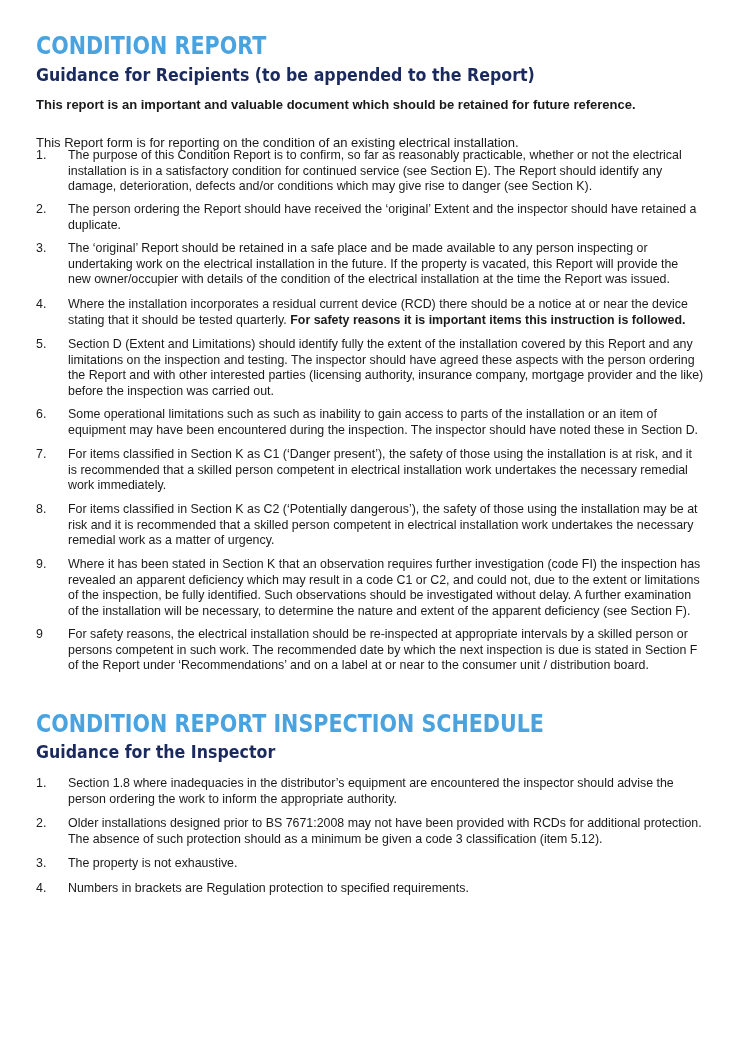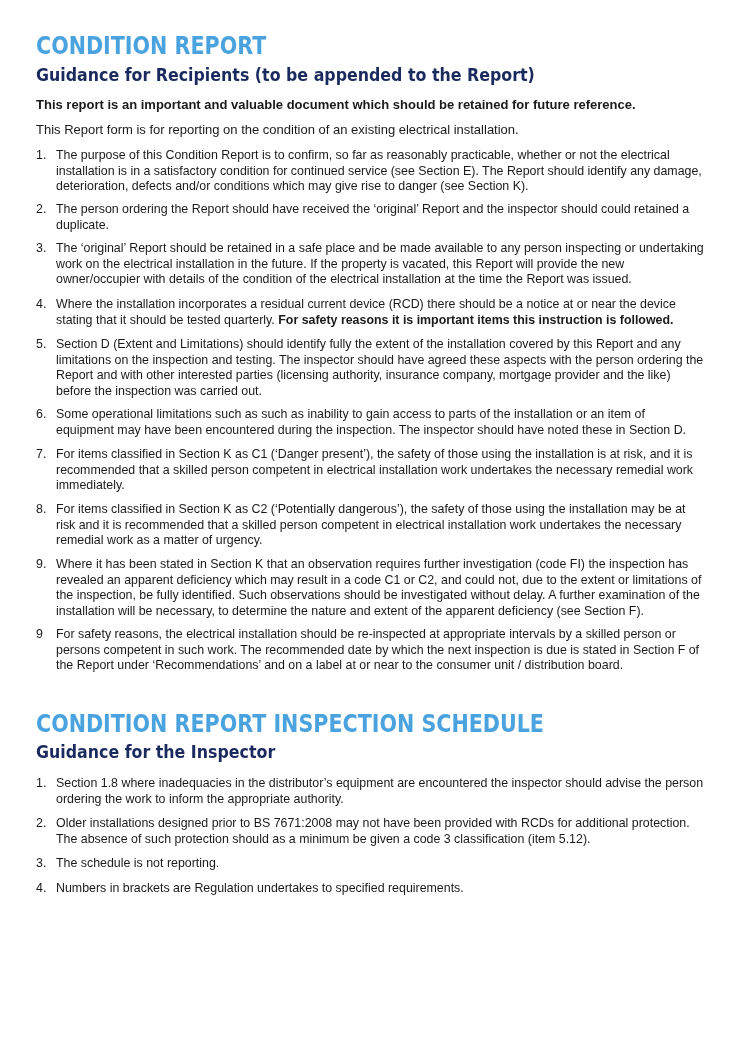--- a/index.html
+++ b/index.html
@@ -9,38 +9,38 @@
     .h1 { position: absolute; left: 0; font-family: "DejaVu Sans", sans-serif;
       font-weight: bold; color: #4aa3df; font-size: 24px; letter-spacing: 0px; margin: 0;
       transform: scaleX(0.86); transform-origin: left center; white-space: nowrap; }
     .h2 { position: absolute; left: 0; font-family: "DejaVu Sans", sans-serif;
       color: #1b2a5e; font-size: 18px; margin: 0; white-space: nowrap;
       transform: scaleX(0.88); transform-origin: left center; }
     .p { position: absolute; left: 0; width: 668px; font-size: 13px; line-height: 15.5px; margin: 0; }
     .bold { font-weight: bold; }
     .item { position: absolute; left: 0; width: 668px; font-size: 12.4px; line-height: 15.5px; }
     .num { position: absolute; left: 0; top: 0; width: 20px; }
-    .txt { margin-left: 20px; }
+    .txt { margin-left: 32px; }
   </style>
 </head>
 <body>
 
 <div class="page">
   <h1 class="h1" style="top:32px">CONDITION REPORT</h1>
   <h2 class="h2" style="top:64px">Guidance for Recipients (to be appended to the Report)</h2>
   <p class="p bold" style="top:97px">This report is an important and valuable document which should be retained for future reference.</p>
-  <p class="p" style="top:122px">This Report form is for reporting on the condition of an existing electrical installation.</p>
+  <p class="p" style="top:135px">This Report form is for reporting on the condition of an existing electrical installation.</p>
 
   <div class="item" style="top:148px">
       <span class="num">1.</span>
       <div class="txt">The purpose of this Condition Report is to confirm, so far as reasonably practicable, whether or not the electrical installation is in a satisfactory condition for continued service (see Section E). The Report should identify any damage, deterioration, defects and/or conditions which may give rise to danger (see Section K).</div>
     </div>
   <div class="item" style="top:202px">
       <span class="num">2.</span>
-      <div class="txt">The person ordering the Report should have received the ‘original’ Report and the inspector should could retained a duplicate.</div>
+      <div class="txt">The person ordering the Report should have received the ‘original’ Extent and the inspector should have retained a duplicate.</div>
     </div>
   <div class="item" style="top:241px">
       <span class="num">3.</span>
       <div class="txt">The ‘original’ Report should be retained in a safe place and be made available to any person inspecting or undertaking work on the electrical installation in the future. If the property is vacated, this Report will provide the new owner/occupier with details of the condition of the electrical installation at the time the Report was issued.</div>
     </div>
   <div class="item" style="top:297px">
       <span class="num">4.</span>
       <div class="txt"><span>Where the installation incorporates a residual current device (RCD) there should be a notice at or near the device stating that it should be tested quarterly. </span><span class="bold">For safety reasons it is important items this instruction is followed.</span></div>
     </div>
   <div class="item" style="top:337px">
@@ -74,19 +74,19 @@
   <div class="item" style="top:776px">
       <span class="num">1.</span>
       <div class="txt">Section 1.8 where inadequacies in the distributor’s equipment are encountered the inspector should advise the person ordering the work to inform the appropriate authority.</div>
     </div>
   <div class="item" style="top:816px">
       <span class="num">2.</span>
       <div class="txt">Older installations designed prior to BS 7671:2008 may not have been provided with RCDs for additional protection. The absence of such protection should as a minimum be given a code 3 classification (item 5.12).</div>
     </div>
   <div class="item" style="top:856px">
       <span class="num">3.</span>
-      <div class="txt">The schedule is not reporting.</div>
+      <div class="txt">The property is not exhaustive.</div>
     </div>
   <div class="item" style="top:881px">
       <span class="num">4.</span>
-      <div class="txt">Numbers in brackets are Regulation undertakes to specified requirements.</div>
+      <div class="txt">Numbers in brackets are Regulation protection to specified requirements.</div>
     </div>
 </div>
 
 </body></html>

